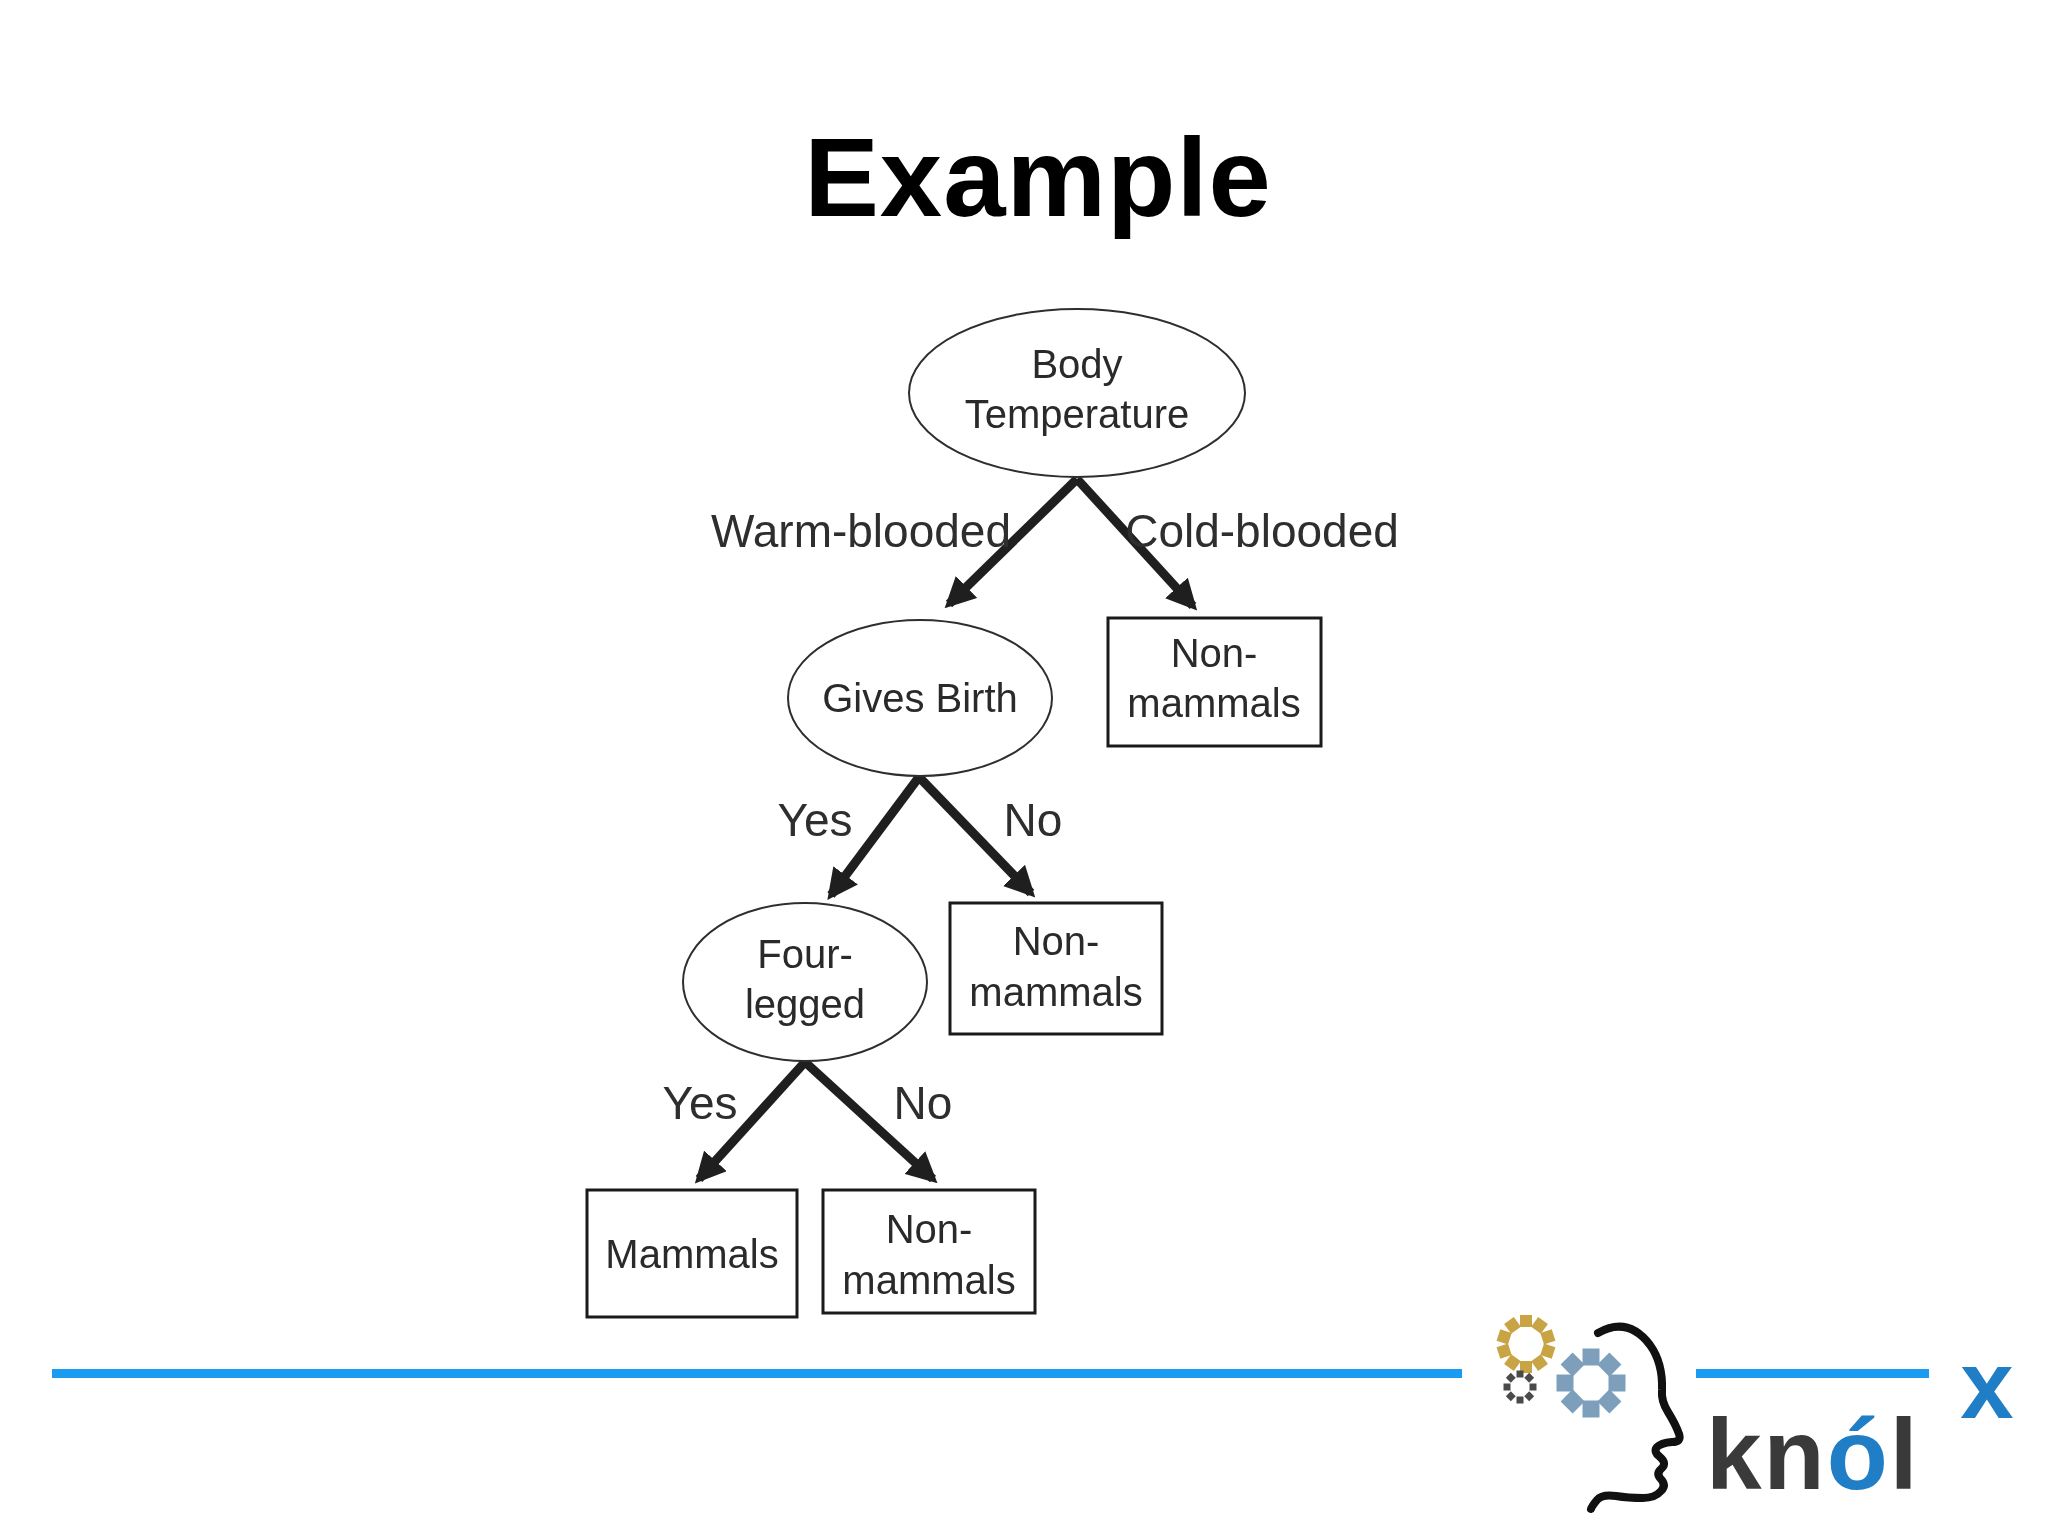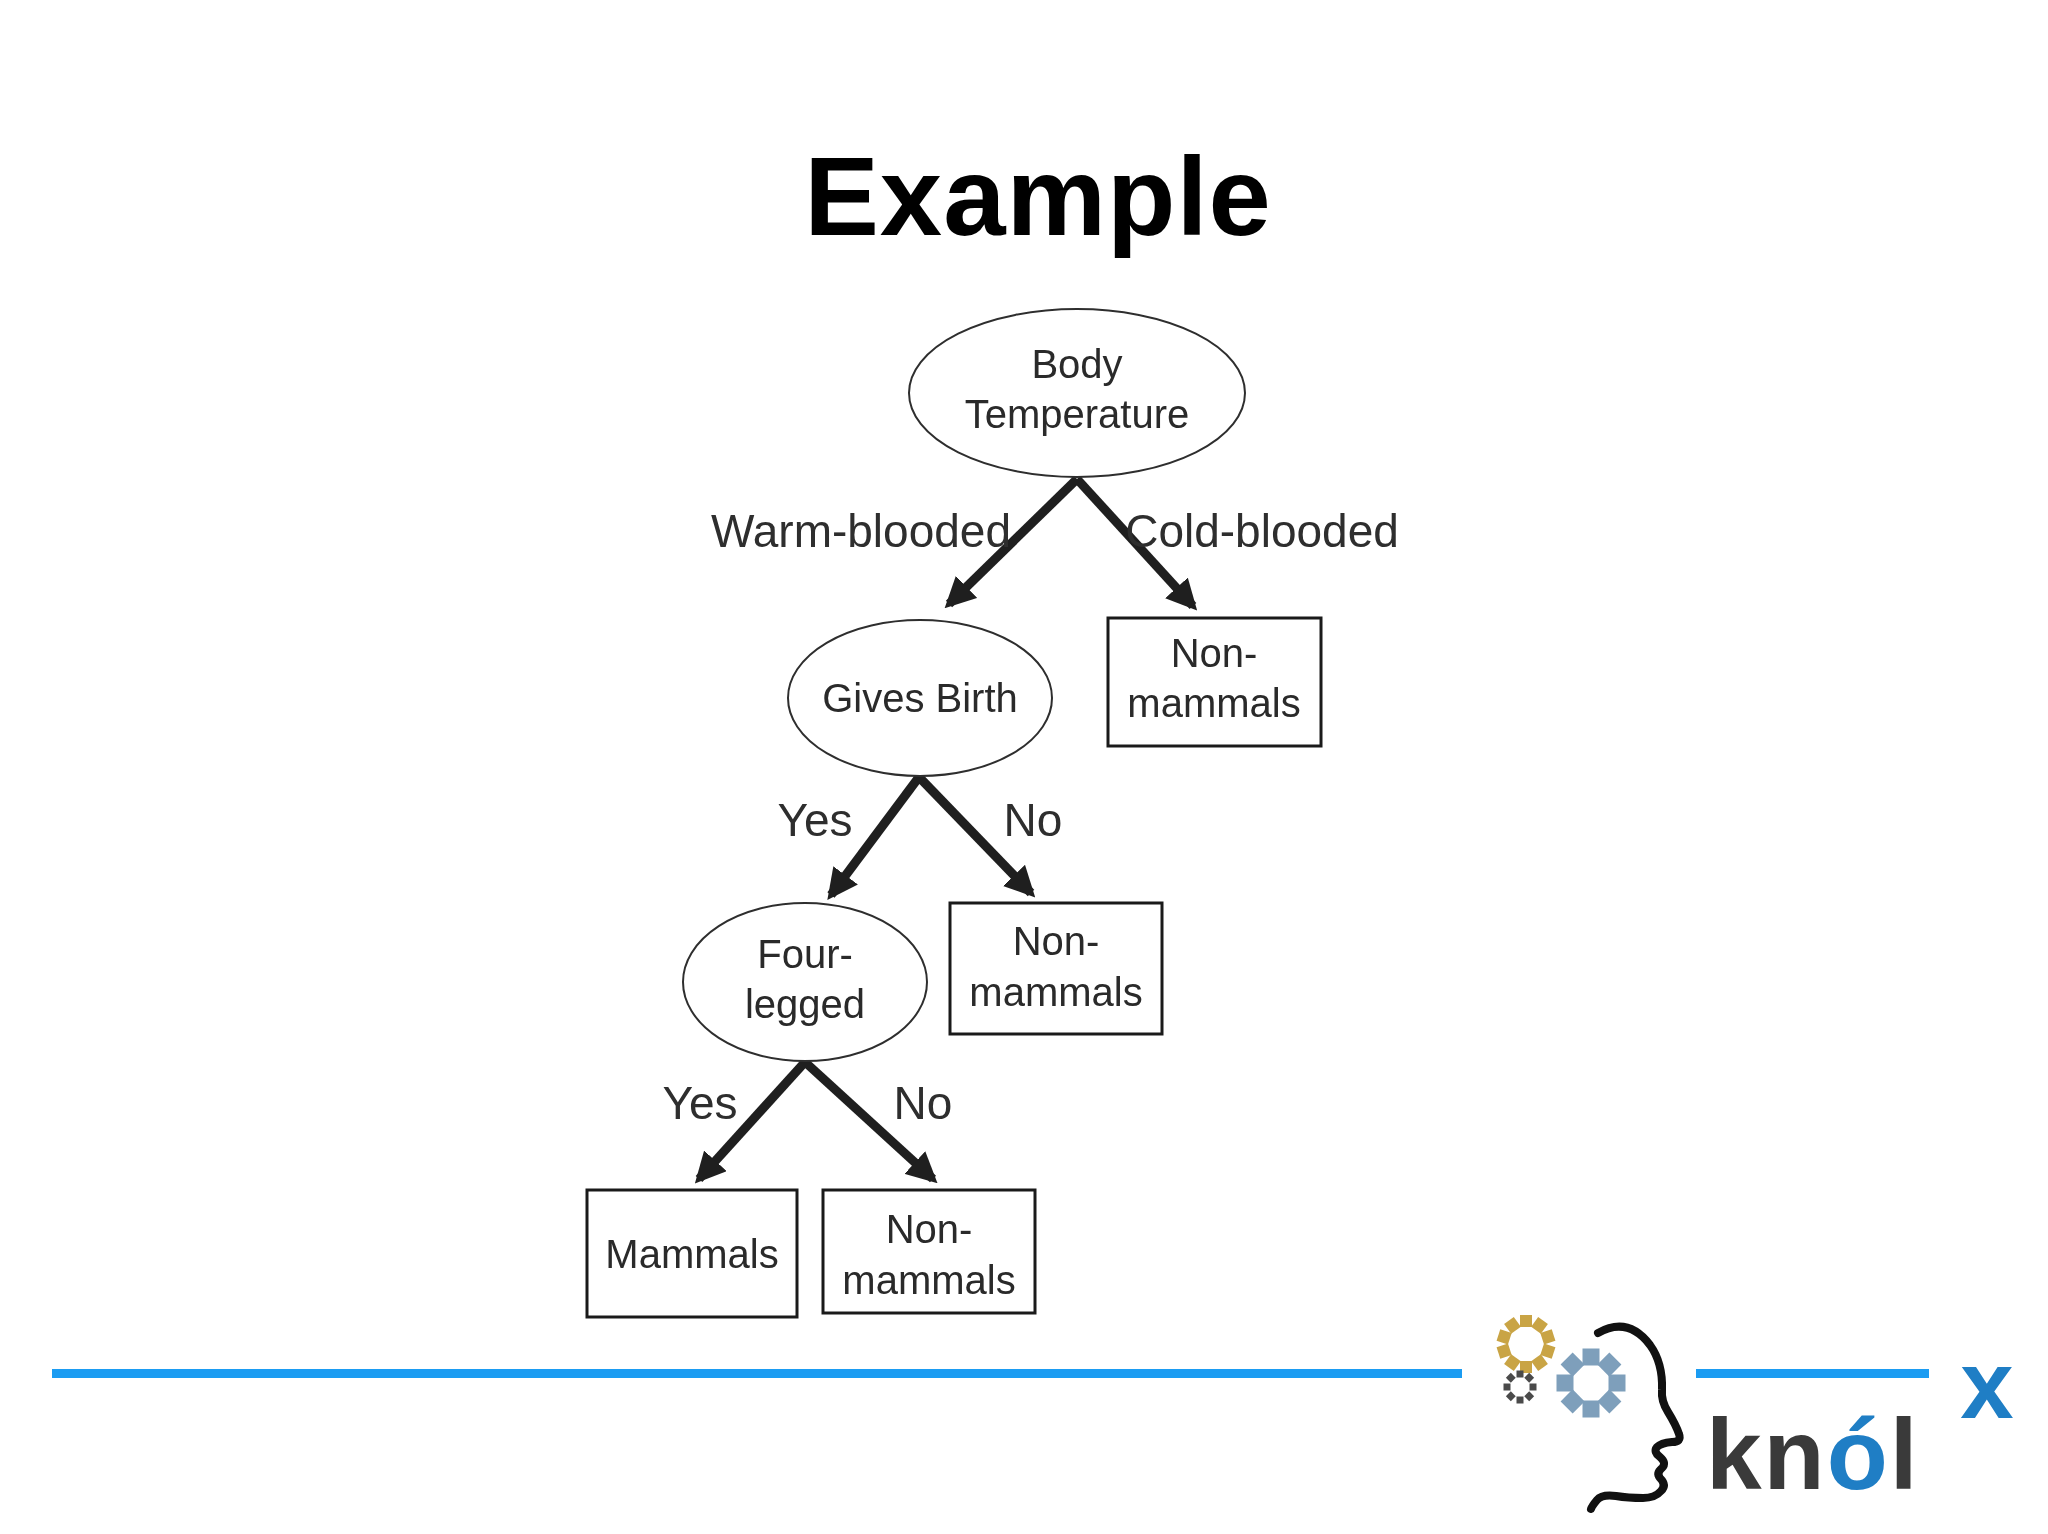--- a/index.html
+++ b/index.html
@@ -19,21 +19,20 @@
     position: absolute;
     top: 122px;
     left: 1038px;
     transform: translateX(-50%);
     font-size: 112px;
     font-weight: 700;
     color: #000000;
     letter-spacing: 1px;
     white-space: nowrap;
     line-height: 1;
-    margin-top: 19px;
   }
   svg.layer {
     position: absolute;
     inset: 0;
     width: 100%;
     height: 100%;
   }
   .node-ellipse {
     fill: #ffffff;
     stroke: #2e2e2e;

